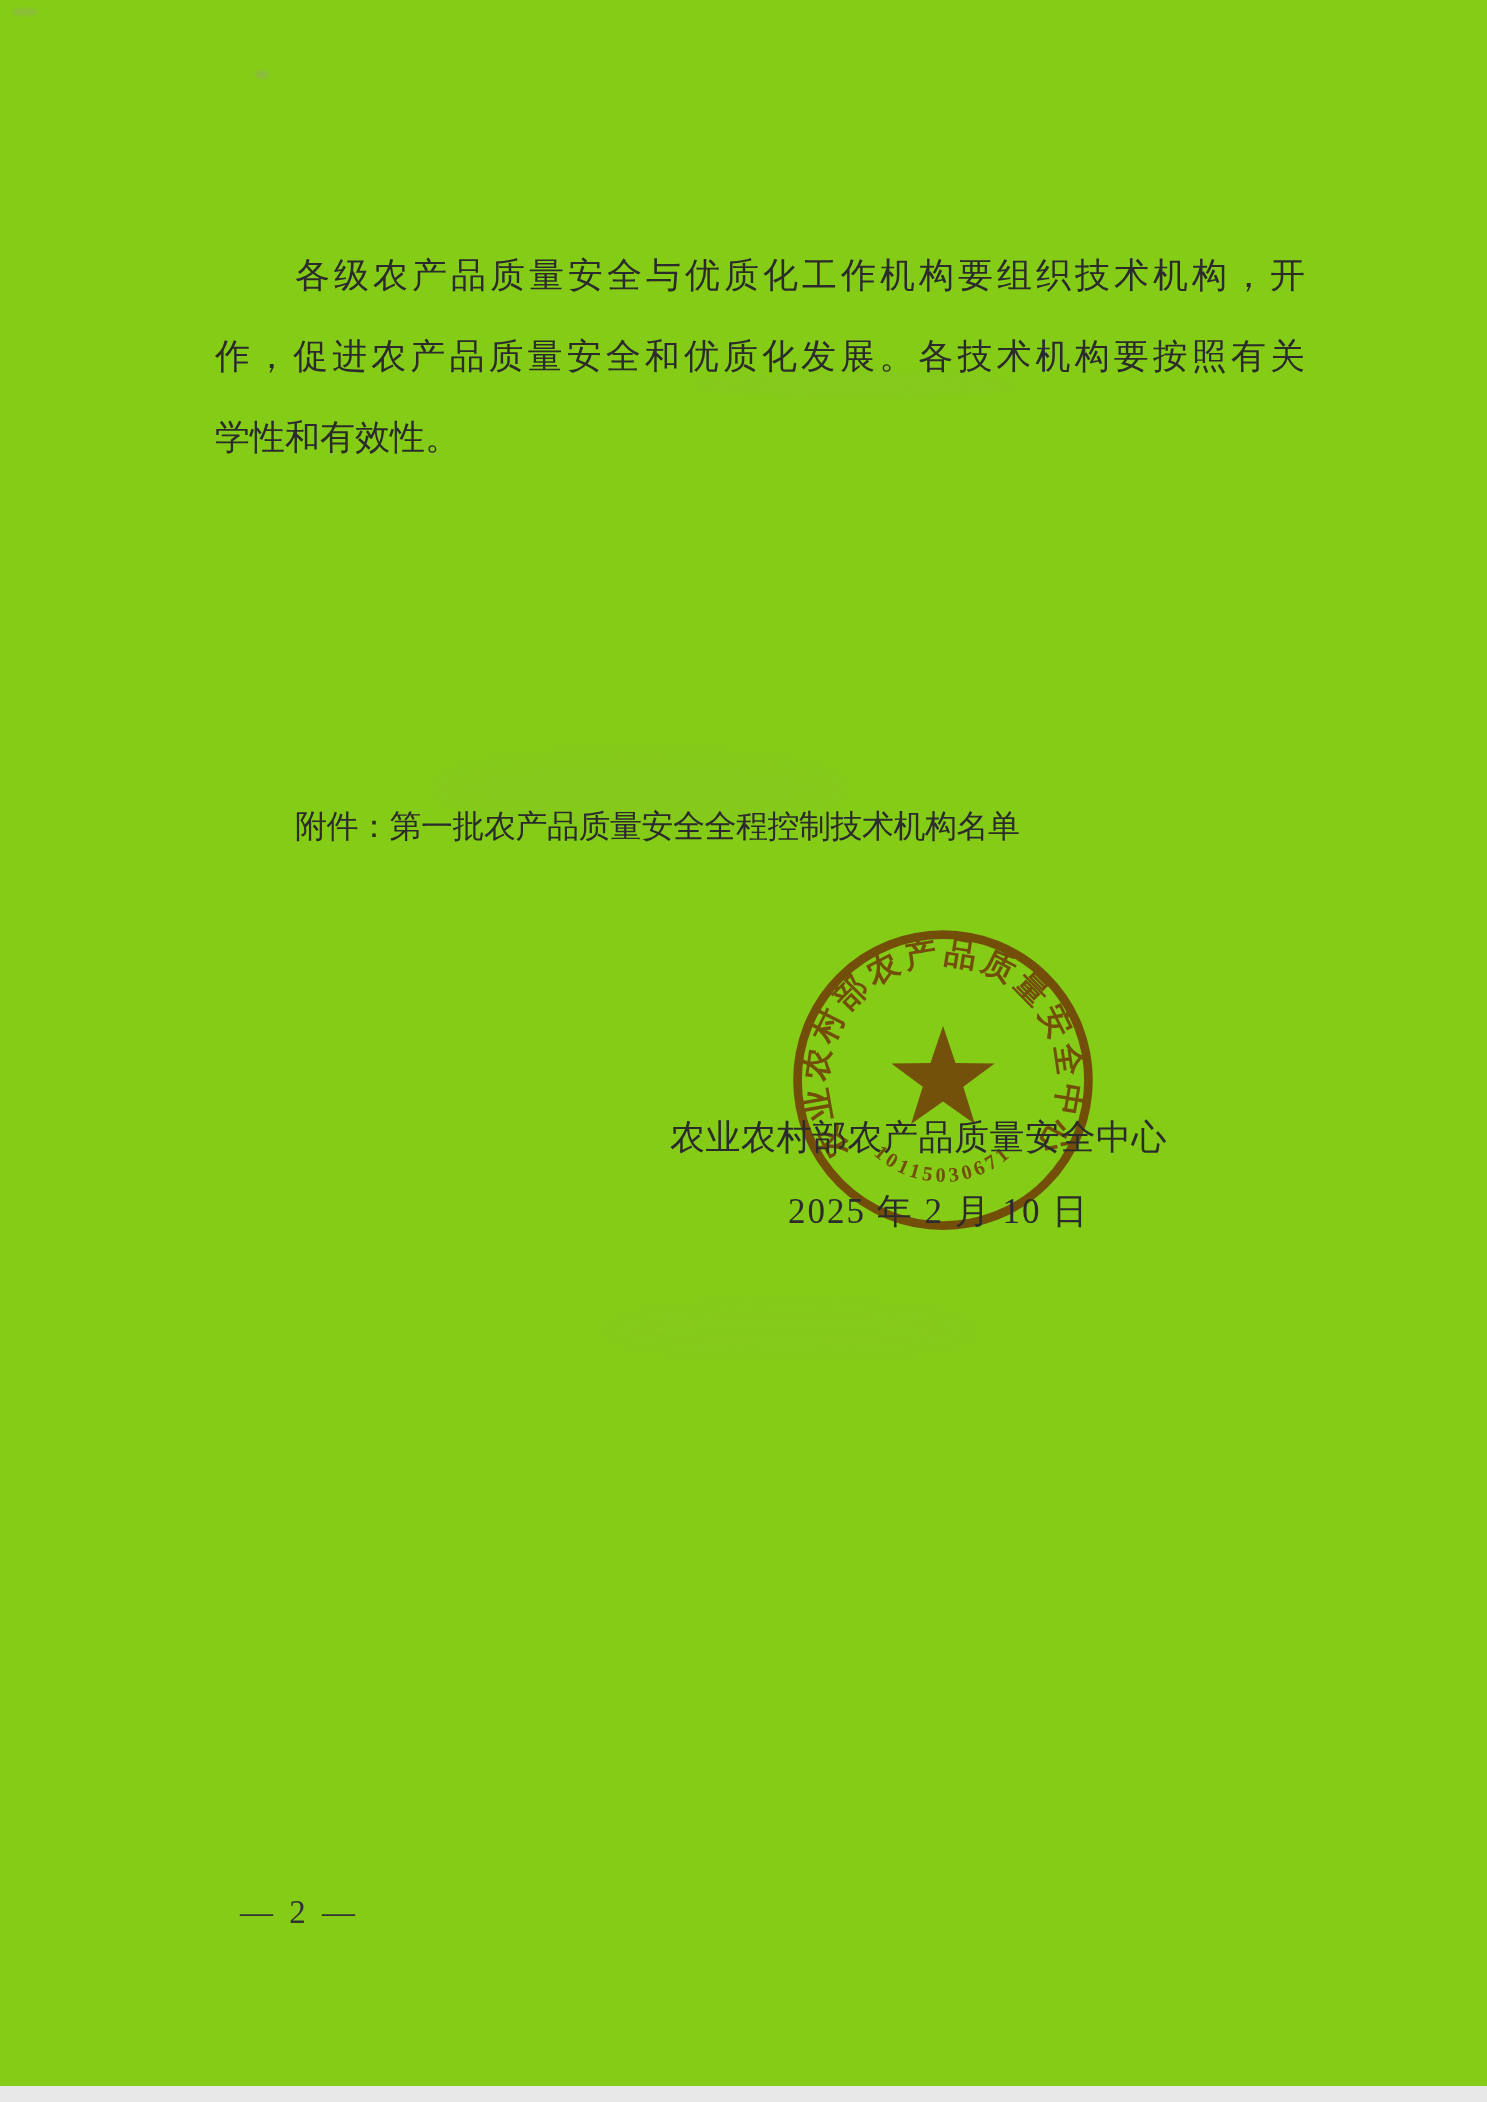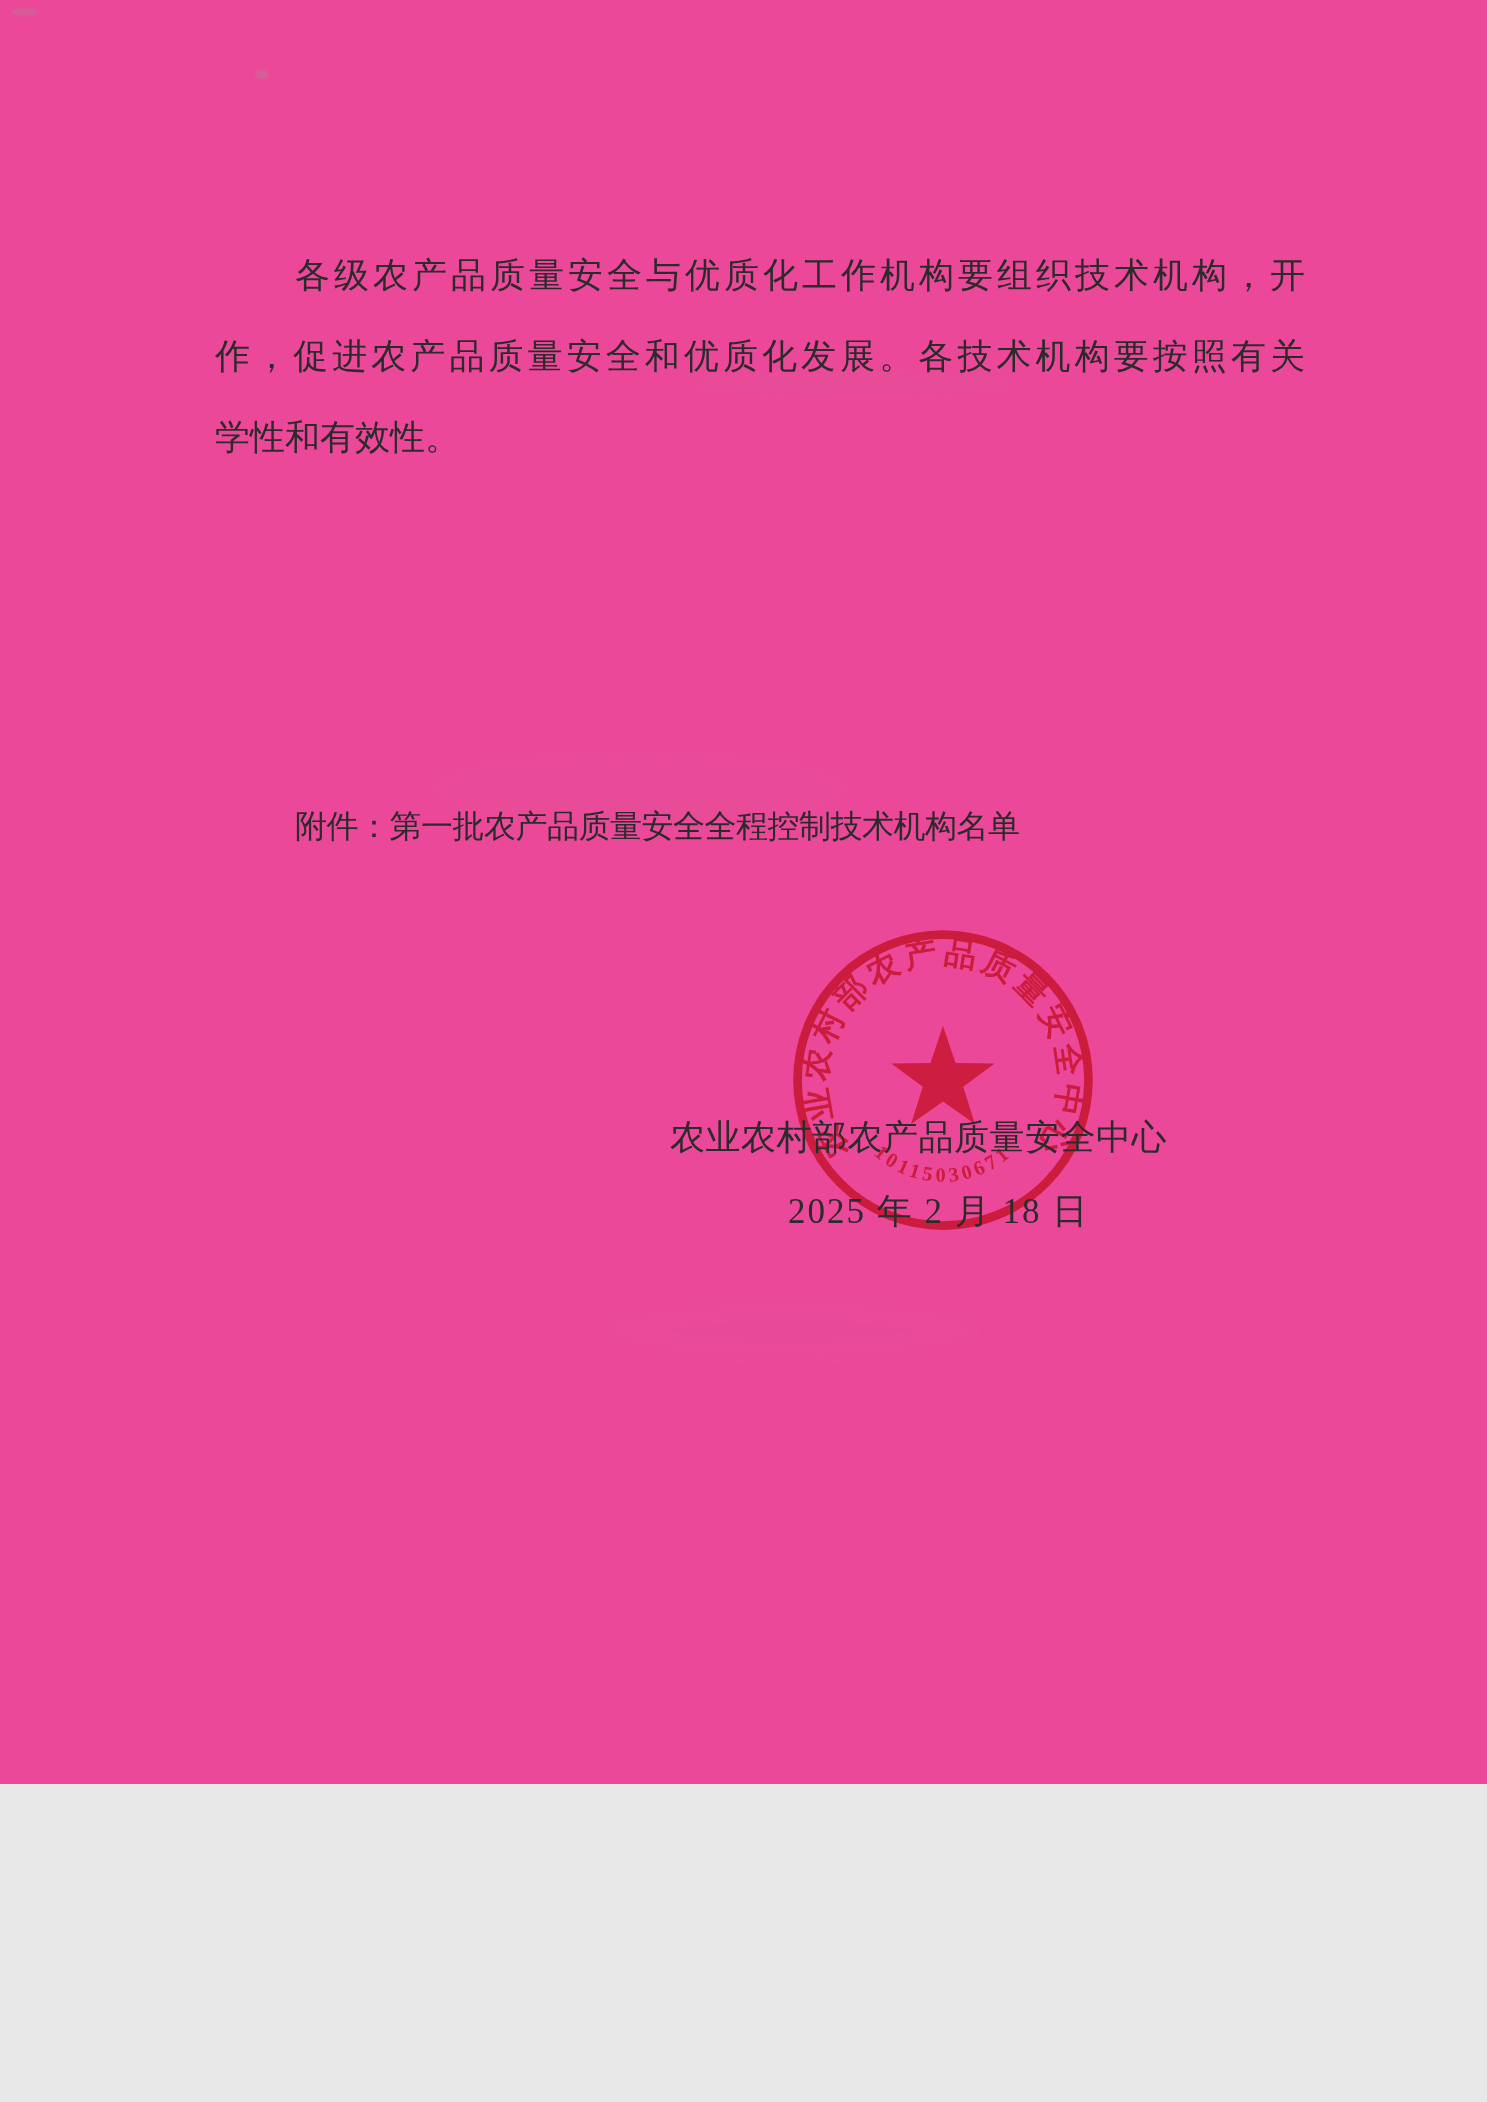--- a/index.html
+++ b/index.html
@@ -1,20 +1,20 @@
 <!DOCTYPE html>
 <html><head>
 <meta charset="utf-8">
 <style>
   html,body{margin:0;padding:0;background:#e8e8e8;}
   .page{
     position:relative;
-    width:1487px;height:1784px;
+    width:1487px;height:2086px;
     margin:0 auto;
-    background:#ec4899;
+    background:#84cc16;
     overflow:hidden;
     font-family:"Liberation Serif","DejaVu Serif",serif;
     color:#262626;
   }
   
   .body-text{
     position:absolute;
     left:215px;top:235px;width:1090px;
     font-size:35px;
     line-height:81px;
@@ -113,17 +113,17 @@
     </defs>
     <text font-size="33" letter-spacing="5" fill="#d84b50">
       <textPath href="#sealArcTop" startOffset="50%" text-anchor="middle">农业农村部农产品质量安全中心</textPath>
     </text>
     <text font-size="21" letter-spacing="4" fill="#d84b50">
       <textPath href="#sealArcBottom" startOffset="50%" text-anchor="middle">10115030671</textPath>
     </text>
   </svg>
 
   <div class="org-line">农业农村部农产品质量安全中心</div>
-  <div class="date-line">2025 年 2 月 18 日</div>
+  <div class="date-line">2025 年 2 月 10 日</div>
 
   <div class="page-number">— 2 —</div>
 
 </div>
 
 </body></html>

